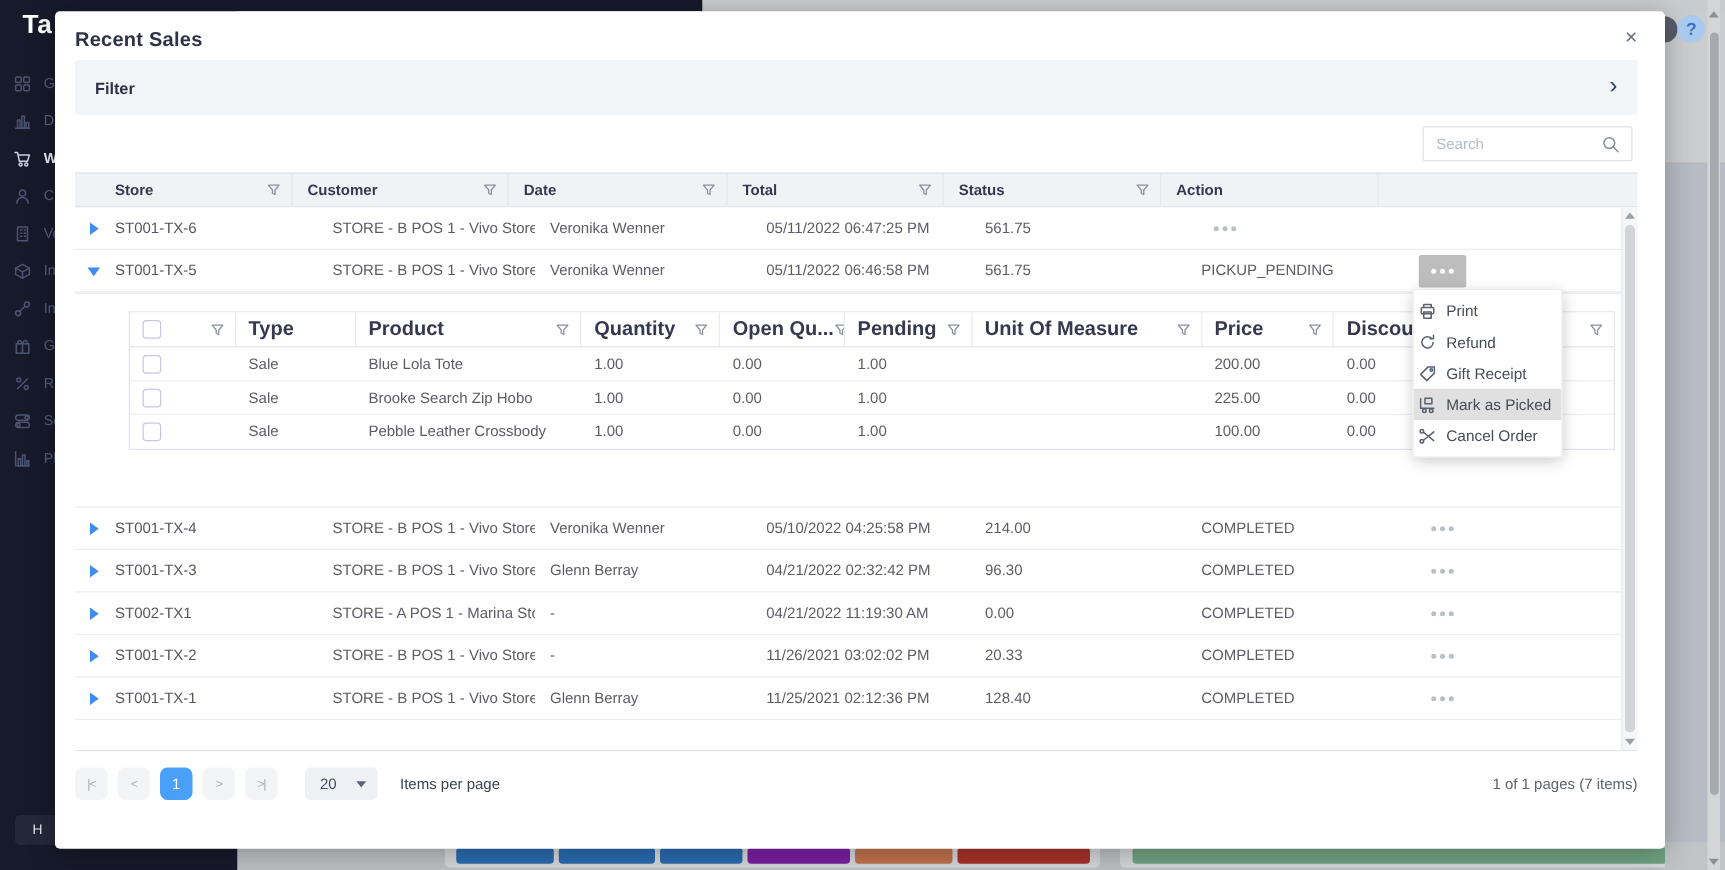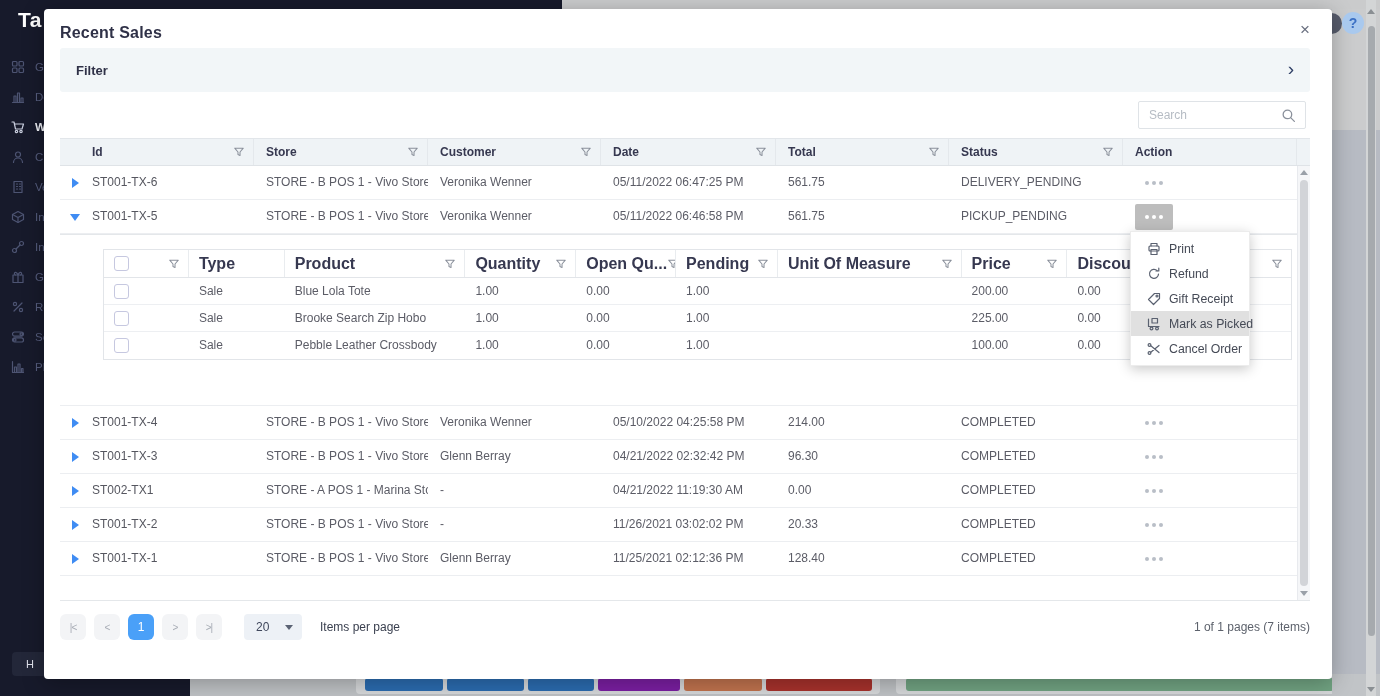--- a/index.html
+++ b/index.html
@@ -90,21 +90,21 @@
 
   
   .grid-scroll{position:absolute;right:0;top:28px;bottom:0;width:13px;background:#f5f6f8;border-left:1px solid #e8eaee;box-sizing:border-box;}
   .grid-scroll .thumb{position:absolute;left:2px;top:14px;bottom:14px;width:8px;background:#d2d4d8;border-radius:4px;}
   .grid-scroll .arr.up{border-width:0 4px 5px 4px;border-color:transparent transparent #9aa0a8 transparent;left:2px;top:4px;}
   .grid-scroll .arr.down{border-width:5px 4px 0 4px;border-color:#9aa0a8 transparent transparent transparent;left:2px;bottom:4px;}
 
   
   .menu{position:absolute;left:1086px;top:222px;width:118px;background:#fff;border:1px solid #ececec;
     box-shadow:0 3px 12px rgba(0,0,0,.22);z-index:20;padding:4px 0;}
-  .mi{display:flex;align-items:center;gap:8px;height:25px;padding:0 16px;font-size:12.3px;color:#454a56;cursor:pointer;white-space:nowrap;text-align:center;}
+  .mi{display:flex;align-items:center;gap:8px;height:25px;padding:0 4px;font-size:12.3px;color:#454a56;cursor:pointer;white-space:nowrap;text-align:center;}
   .mi.hl{background:#e0e0e0;}
   .mi .mic{width:14px;display:flex;color:#5a6170;flex:0 0 auto;}
 
   
   .pagination{position:absolute;left:16px;right:22px;top:591px;height:52px;border-top:1px solid #e4e7ea;
     display:flex;align-items:center;gap:8px;}
   .pgbtn{width:26px;height:26px;border-radius:6px;background:#f3f4f6;color:#a7acb5;font-size:10px;
     display:flex;align-items:center;justify-content:center;cursor:pointer;letter-spacing:-1px;}
   .pgbtn.current{background:#4aa0f8;color:#fff;font-size:12px;letter-spacing:0;}
   .psel{width:58px;height:26px;border-radius:4px;background:#edf1f6;color:#3f475c;display:flex;align-items:center;
@@ -275,28 +275,20 @@
       <span class="sic" id="search-ic">
           <svg width="15" height="15" viewBox="0 0 14 14" fill="none" stroke="currentColor" stroke-width="1.2" stroke-linecap="round" stroke-linejoin="round">
             <circle cx="6" cy="6" r="4"></circle>
             <path d="M9 9l3.5 3.5"></path>
           </svg>
         </span>
     </div>
 
     <div class="grid">
       <div class="grid-head" id="grid-head">
-          <div class="gh" style="width: 194px;">
-            <span>Id</span>
-            <span class="funnel">
-              <svg width="12" height="12" viewBox="0 0 14 14" fill="none" stroke="currentColor" stroke-width="1.2" stroke-linecap="round" stroke-linejoin="round">
-                <path d="M2 2.5h10L8.2 7v4.2L5.8 10V7z"></path>
-              </svg>
-            </span>
-          </div>
           <div class="gh" style="width: 174px;">
             <span>Store</span>
             <span class="funnel">
               <svg width="12" height="12" viewBox="0 0 14 14" fill="none" stroke="currentColor" stroke-width="1.2" stroke-linecap="round" stroke-linejoin="round">
                 <path d="M2 2.5h10L8.2 7v4.2L5.8 10V7z"></path>
               </svg>
             </span>
           </div>
           <div class="gh" style="width: 173px;">
             <span>Customer</span>
@@ -335,21 +327,20 @@
           </div>
         </div>
       <div class="grid-body" id="grid-body">
           <div class="grow">
             <span class="tri right"></span>
             <div class="gc cid" style="width: 194px;"><span>ST001-TX-6</span></div>
             <div class="gc" style="width: 174px;">STORE - B POS 1 - Vivo Store</div>
             <div class="gc" style="width: 173px;">Veronika Wenner</div>
             <div class="gc" style="width: 175px;">05/11/2022 06:47:25 PM</div>
             <div class="gc" style="width: 173px;">561.75</div>
-            <div class="gc" style="width: 174px;">DELIVERY_PENDING</div>
             <div class="gc" style="width: 174px;">
               <div class="dots">
                 <i></i>
                 <i></i>
                 <i></i>
               </div>
             </div>
           </div>
           <div class="grow">
             <span class="tri down"></span>

